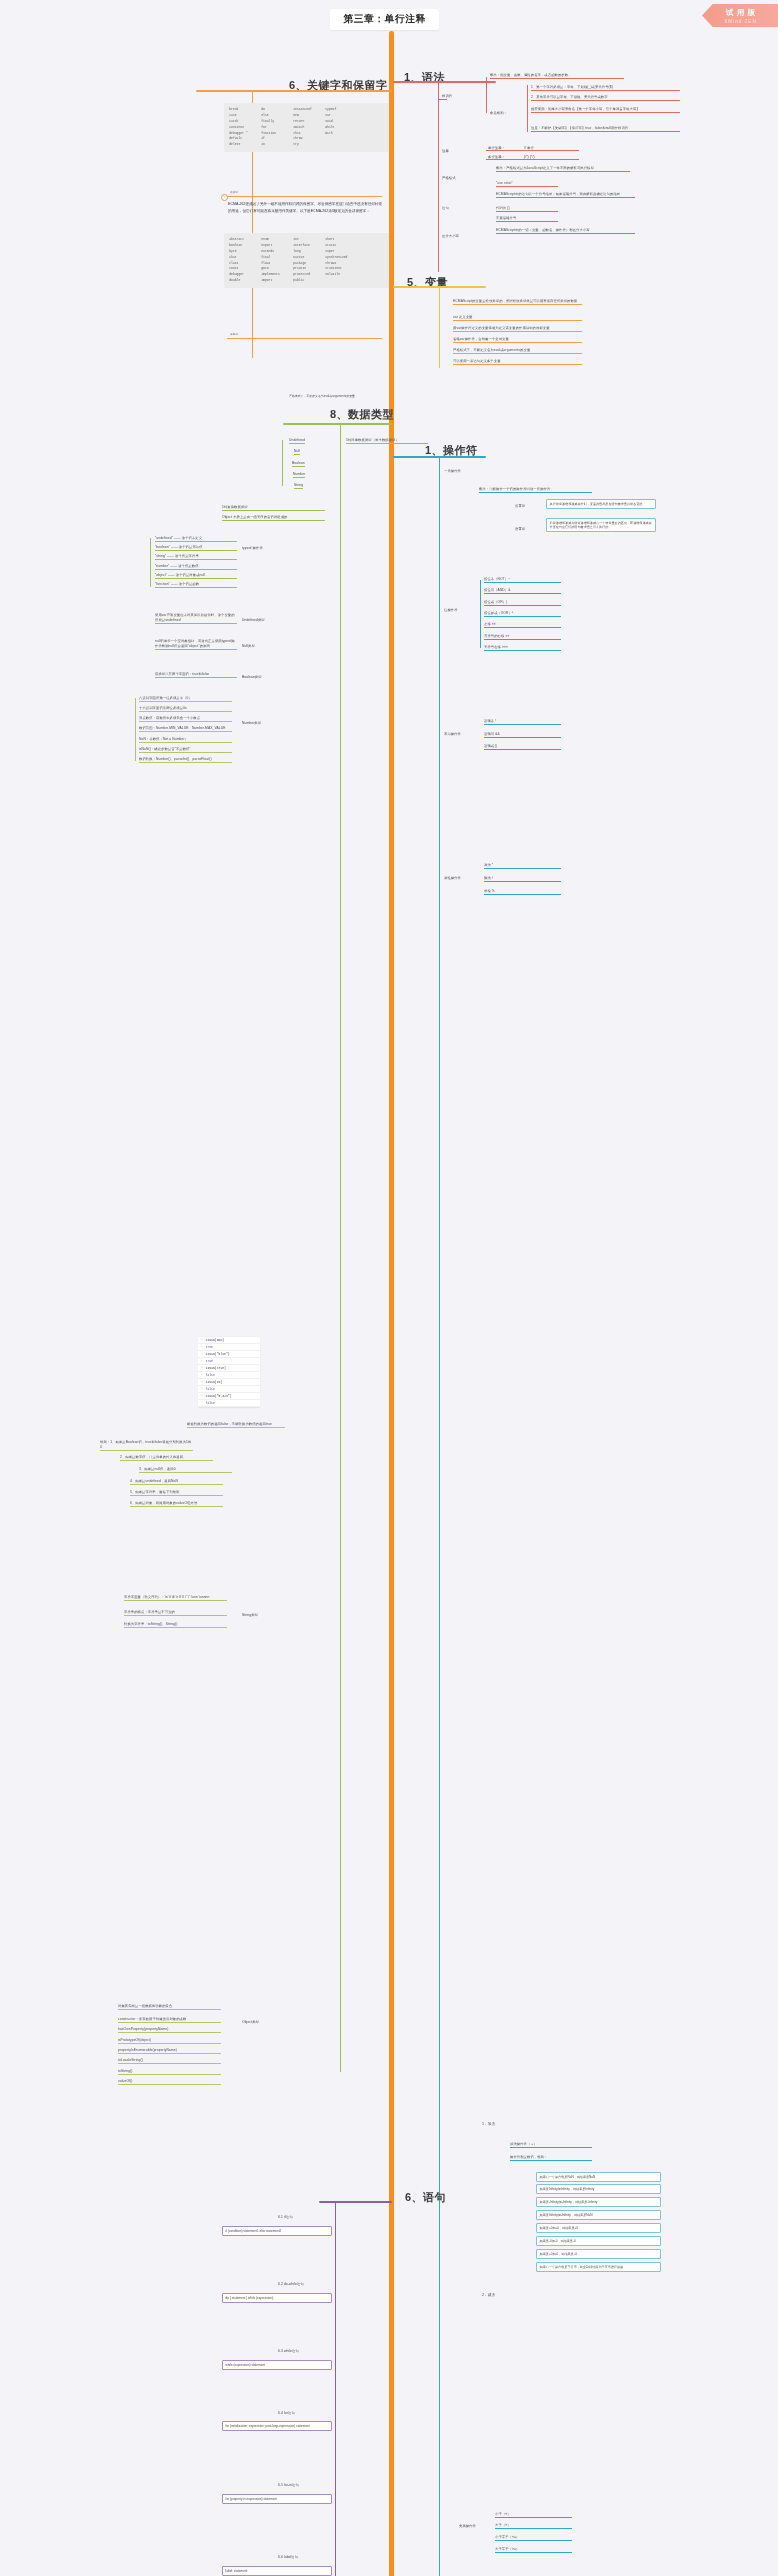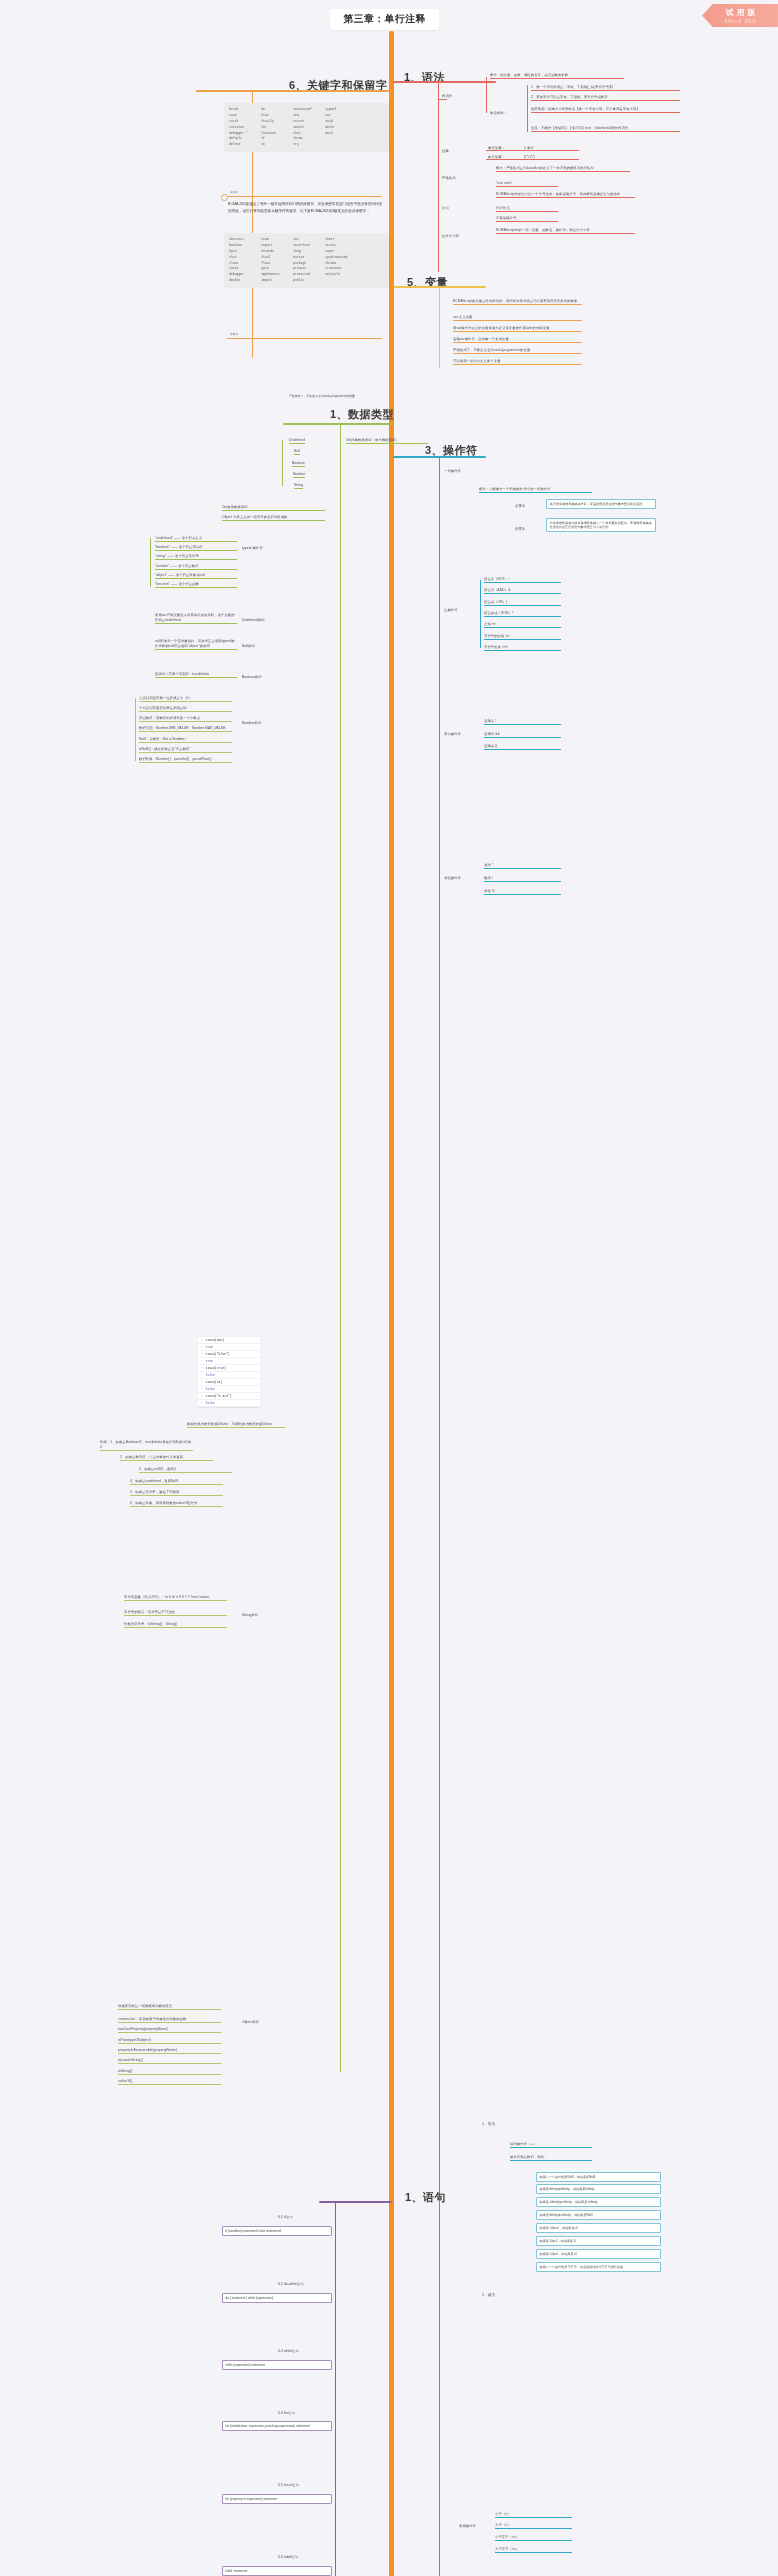--- a/index.html
+++ b/index.html
@@ -223,21 +223,21 @@
   <div class="mb-rule" style="left:393px;top:286px;width:93px;background:#f0c14b;"></div>
   <div class="vline" style="left:439px;top:286px;height:82px;background:#f0c14b;"></div>
   <div class="node u-orange" style="left:453px;top:299px;width:129px;">ECMAScript的变量是松散类型的，所谓松散类型就是可以用来保存任何类型的数据</div>
   <div class="node u-orange" style="left:453px;top:315px;width:129px;">var 定义变量</div>
   <div class="node u-orange" style="left:453px;top:326px;width:129px;">用var操作符定义的变量将成为定义该变量的作用域中的局部变量</div>
   <div class="node u-orange" style="left:453px;top:337px;width:129px;">省略var操作符，会创建一个全局变量</div>
   <div class="node u-orange" style="left:453px;top:348px;width:129px;">严格模式下，不能定义名为eval或arguments的变量</div>
   <div class="node u-orange" style="left:453px;top:359px;width:129px;">可以使用一条语句定义多个变量</div>
   <div class="node sm" style="left:289px;top:394px;">严格模式下，不能定义名为eval或arguments的变量</div>
 
-  <div class="mb" style="left:330px;top:407px;">1、数据类型</div>
+  <div class="mb" style="left:330px;top:407px;">8、数据类型</div>
   <div class="mb-rule c-green" style="left:283px;top:423px;width:109px;"></div>
   <div class="vline c-green" style="left:340px;top:423px;height:1649px;"></div>
 
   <div class="node u-green" style="left:346px;top:438px;width:82px;">5种简单数据类型（基本数据类型）</div>
   <div class="node u-green" style="left:289px;top:438px;">Undefined</div>
   <div class="node u-green" style="left:294px;top:449px;">Null</div>
   <div class="node u-green" style="left:292px;top:461px;">Boolean</div>
   <div class="node u-green" style="left:293px;top:472px;">Number</div>
   <div class="node u-green" style="left:294px;top:483px;">String</div>
   <div class="vline c-green" style="left:282px;top:440px;height:46px;"></div>
@@ -300,21 +300,21 @@
   <div class="node lbl" style="left:242px;top:2020px;">Object类型</div>
   <div class="node u-olive" style="left:118px;top:2004px;width:103px;">对象其实就是一组数据和功能的集合</div>
   <div class="node u-olive" style="left:118px;top:2017px;width:103px;">constructor：保存着用于创建当前对象的函数</div>
   <div class="node u-olive" style="left:118px;top:2027px;width:103px;">hasOwnProperty(propertyName)</div>
   <div class="node u-olive" style="left:118px;top:2038px;width:103px;">isPrototypeOf(object)</div>
   <div class="node u-olive" style="left:118px;top:2048px;width:103px;">propertyIsEnumerable(propertyName)</div>
   <div class="node u-olive" style="left:118px;top:2058px;width:103px;">toLocaleString()</div>
   <div class="node u-olive" style="left:118px;top:2069px;width:103px;">toString()</div>
   <div class="node u-olive" style="left:118px;top:2079px;width:103px;">valueOf()</div>
 
-  <div class="mb" style="left:425px;top:443px;">3、操作符</div>
+  <div class="mb" style="left:425px;top:443px;">1、操作符</div>
   <div class="mb-rule c-cyan" style="left:393px;top:456px;width:93px;"></div>
   <div class="vline c-cyan" style="left:439px;top:456px;height:2679px;"></div>
 
   <div class="node lbl" style="left:444px;top:469px;">一元操作符</div>
   <div class="node u-cyan" style="left:479px;top:487px;width:113px;">概念：只能操作一个值的操作符叫做一元操作符。</div>
   <div class="node lbl" style="left:515px;top:504px;">前置型</div>
   <div class="boxnode" style="left:546px;top:499px;width:103px;">执行前置递增和递减操作时，变量的值都是在语句被求值以前改变的</div>
   <div class="node lbl" style="left:515px;top:527px;">后置型</div>
   <div class="boxnode" style="left:546px;top:518px;width:103px;">后置递增和递减与前置递增和递减有一个非常重要的区别，即递增和递减操作是在包含它们的语句被求值之后才执行的。</div>
 
@@ -350,21 +350,21 @@
   <div class="boxnode" style="left:536px;top:2249px;width:118px;">如果是+0加-0，则结果是+0</div>
   <div class="boxnode" style="left:536px;top:2262px;width:118px;">如果有一个操作数是字符串，则全部都转换为字符串进行拼接</div>
   <div class="node lbl" style="left:482px;top:2293px;font-size:3.6px;">2．减法</div>
 
   <div class="node lbl" style="left:459px;top:2524px;">关系操作符</div>
   <div class="node u-cyan" style="left:495px;top:2512px;width:77px;">小于（&lt;）</div>
   <div class="node u-cyan" style="left:495px;top:2523px;width:77px;">大于（&gt;）</div>
   <div class="node u-cyan" style="left:495px;top:2535px;width:77px;">小于等于（&lt;=）</div>
   <div class="node u-cyan" style="left:495px;top:2547px;width:77px;">大于等于（&gt;=）</div>
 
-  <div class="mb" style="left:405px;top:2190px;">1、语句</div>
+  <div class="mb" style="left:405px;top:2190px;">6、语句</div>
   <div class="mb-rule c-purple" style="left:319px;top:2201px;width:73px;"></div>
   <div class="vline c-purple" style="left:335px;top:2201px;height:804px;"></div>
 
   <div class="node lbl" style="left:278px;top:2215px;">6.1 if语句</div>
   <div class="boxnode purple" style="left:222px;top:2226px;width:103px;">if (condition) statement1 else statement2</div>
   <div class="node lbl" style="left:278px;top:2282px;">6.2 do-while语句</div>
   <div class="boxnode purple" style="left:222px;top:2293px;width:103px;">do { statement } while (expression);</div>
   <div class="node lbl" style="left:278px;top:2349px;">6.3 while语句</div>
   <div class="boxnode purple" style="left:222px;top:2360px;width:103px;">while (expression) statement</div>
   <div class="node lbl" style="left:278px;top:2411px;">6.4 for语句</div>

